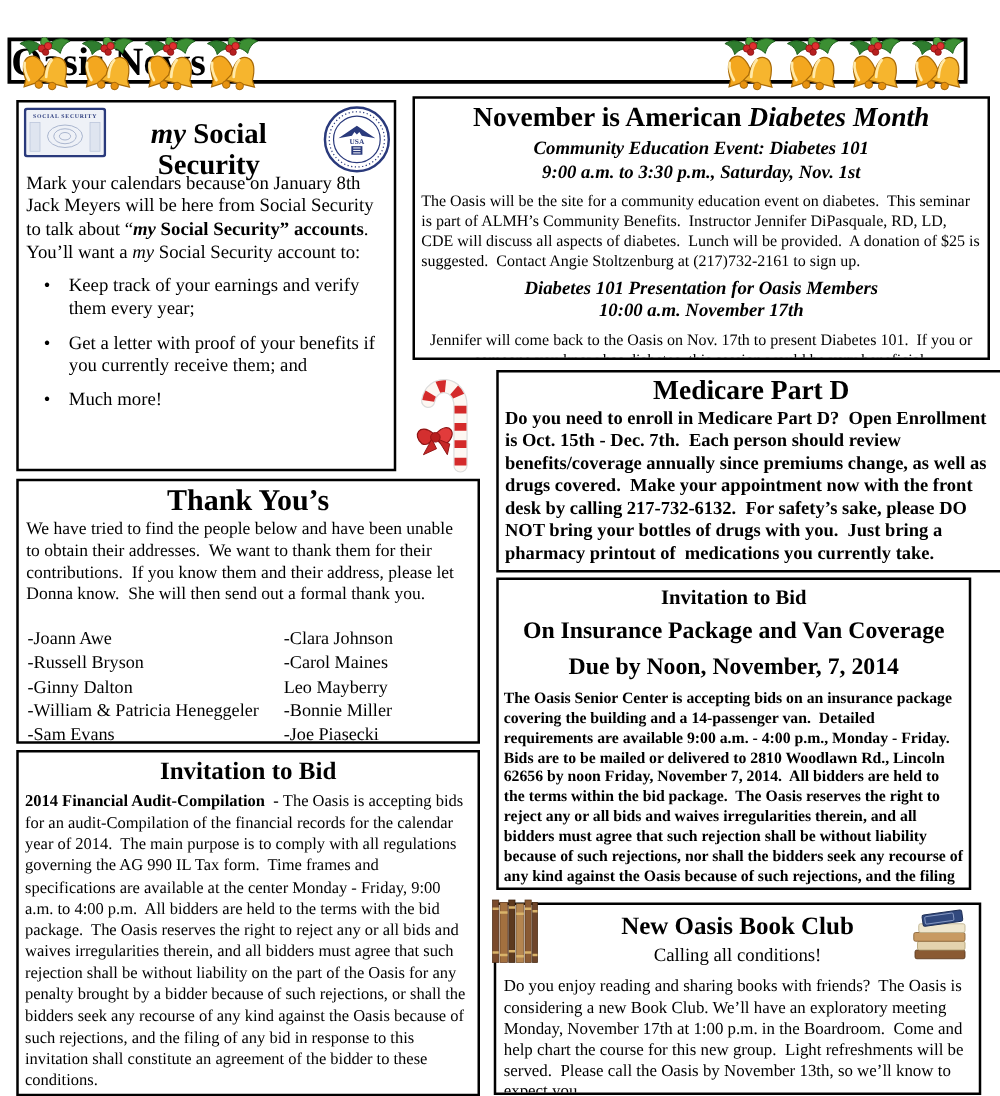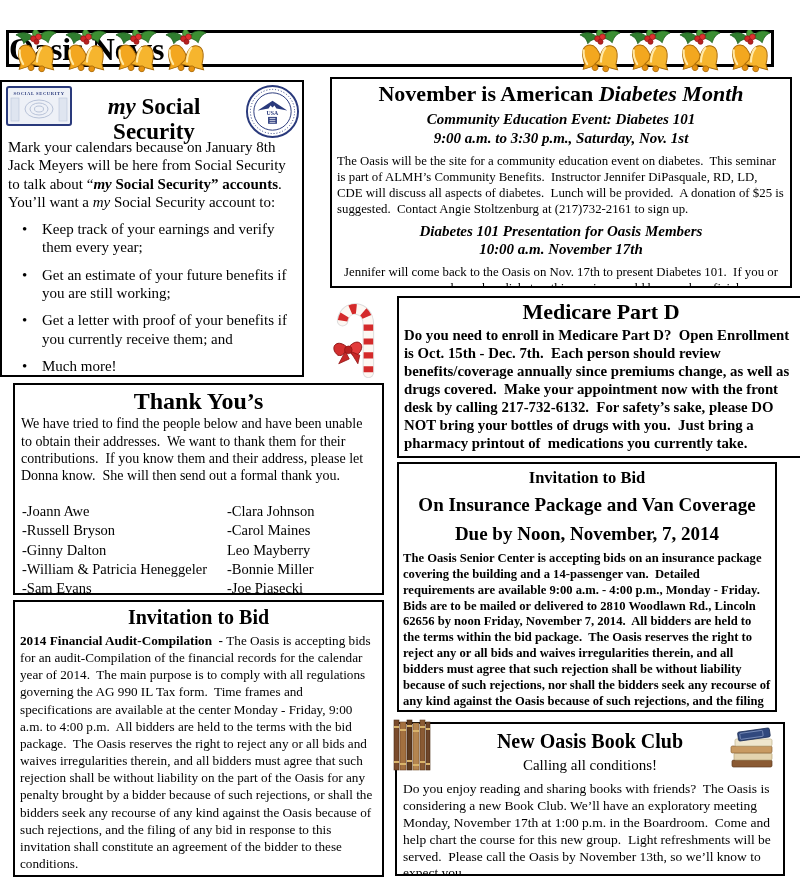--- a/index.html
+++ b/index.html
@@ -11,21 +11,21 @@
   .i{font-style:italic;}
   .bi{font-weight:bold;font-style:italic;}
   .ttl{font-weight:bold;text-align:center;line-height:1.1;}
 
   
   #header-box{left:6px;top:30px;width:768px;height:37px;border:3px solid #000;}
   #header-title{font-size:32px;font-weight:bold;text-align:left;line-height:33px;}
   .bells{position:absolute;width:49px;height:45px;z-index:5;}
 
   
-  #ss-box{left:0;top:80px;width:304px;height:297px;}
+  #ss-box{left:13px;top:80px;width:304px;height:297px;}
   #ss-card{position:absolute;left:4px;top:4px;width:66px;height:40px;}
   #ss-seal{position:absolute;right:2px;top:2px;width:55px;height:55px;}
   #ss-title{position:absolute;left:62px;right:58px;top:12px;font-size:23px;}
   #ss-body{position:absolute;left:6px;right:6px;top:56px;font-size:15px;line-height:1.22;}
   #ss-body .para{margin:0 0 9px 0;}
   .bullet-row{display:flex;margin:0 0 9px 0;}
   .bullet-row::before{content:"\2022";width:34px;padding-left:14px;box-sizing:border-box;font-size:15px;}
   .bullet-row .bt{flex:1;}
 
   
@@ -147,23 +147,20 @@
       <circle cx="28" cy="28" r="19" fill="none" stroke="#2a3a7c" stroke-width="1"></circle>
       <path d="M28,17 L13,27 L24,25 L26,22 L28,24 L30,22 L32,25 L43,27 Z" fill="#2a3a7c"></path>
       <text x="28" y="32" font-size="6" text-anchor="middle" fill="#2a3a7c" font-weight="bold" font-family="Liberation Serif, serif">USA</text>
       <rect x="23.5" y="33.5" width="9" height="7" fill="#2a3a7c"></rect>
       <path d="M25,35 h6 M25,37 h6 M25,39 h6" stroke="#ffffff" stroke-width="0.8"></path>
     </svg>
     <div id="ss-body">
       <p class="t para"><span>Mark your calendars because on January 8th Jack Meyers will be here from Social Security to talk about “</span><span class="bi">my</span><span class="b"> Social Security” accounts</span><span>.  You’ll want a </span><span class="i">my</span><span> Social Security account to:</span></p>
       <div class="bullet-row">
           <span class="bt t">Keep track of your earnings and verify them every year;</span>
-        </div>
-      <div class="bullet-row">
-          <span class="bt t">Get an estimate of your future benefits if you are still working;</span>
         </div>
       <div class="bullet-row">
           <span class="bt t">Get a letter with proof of your benefits if you currently receive them; and</span>
         </div>
       <div class="bullet-row">
           <span class="bt t">Much more!</span>
         </div>
 
     </div>
   </div>

